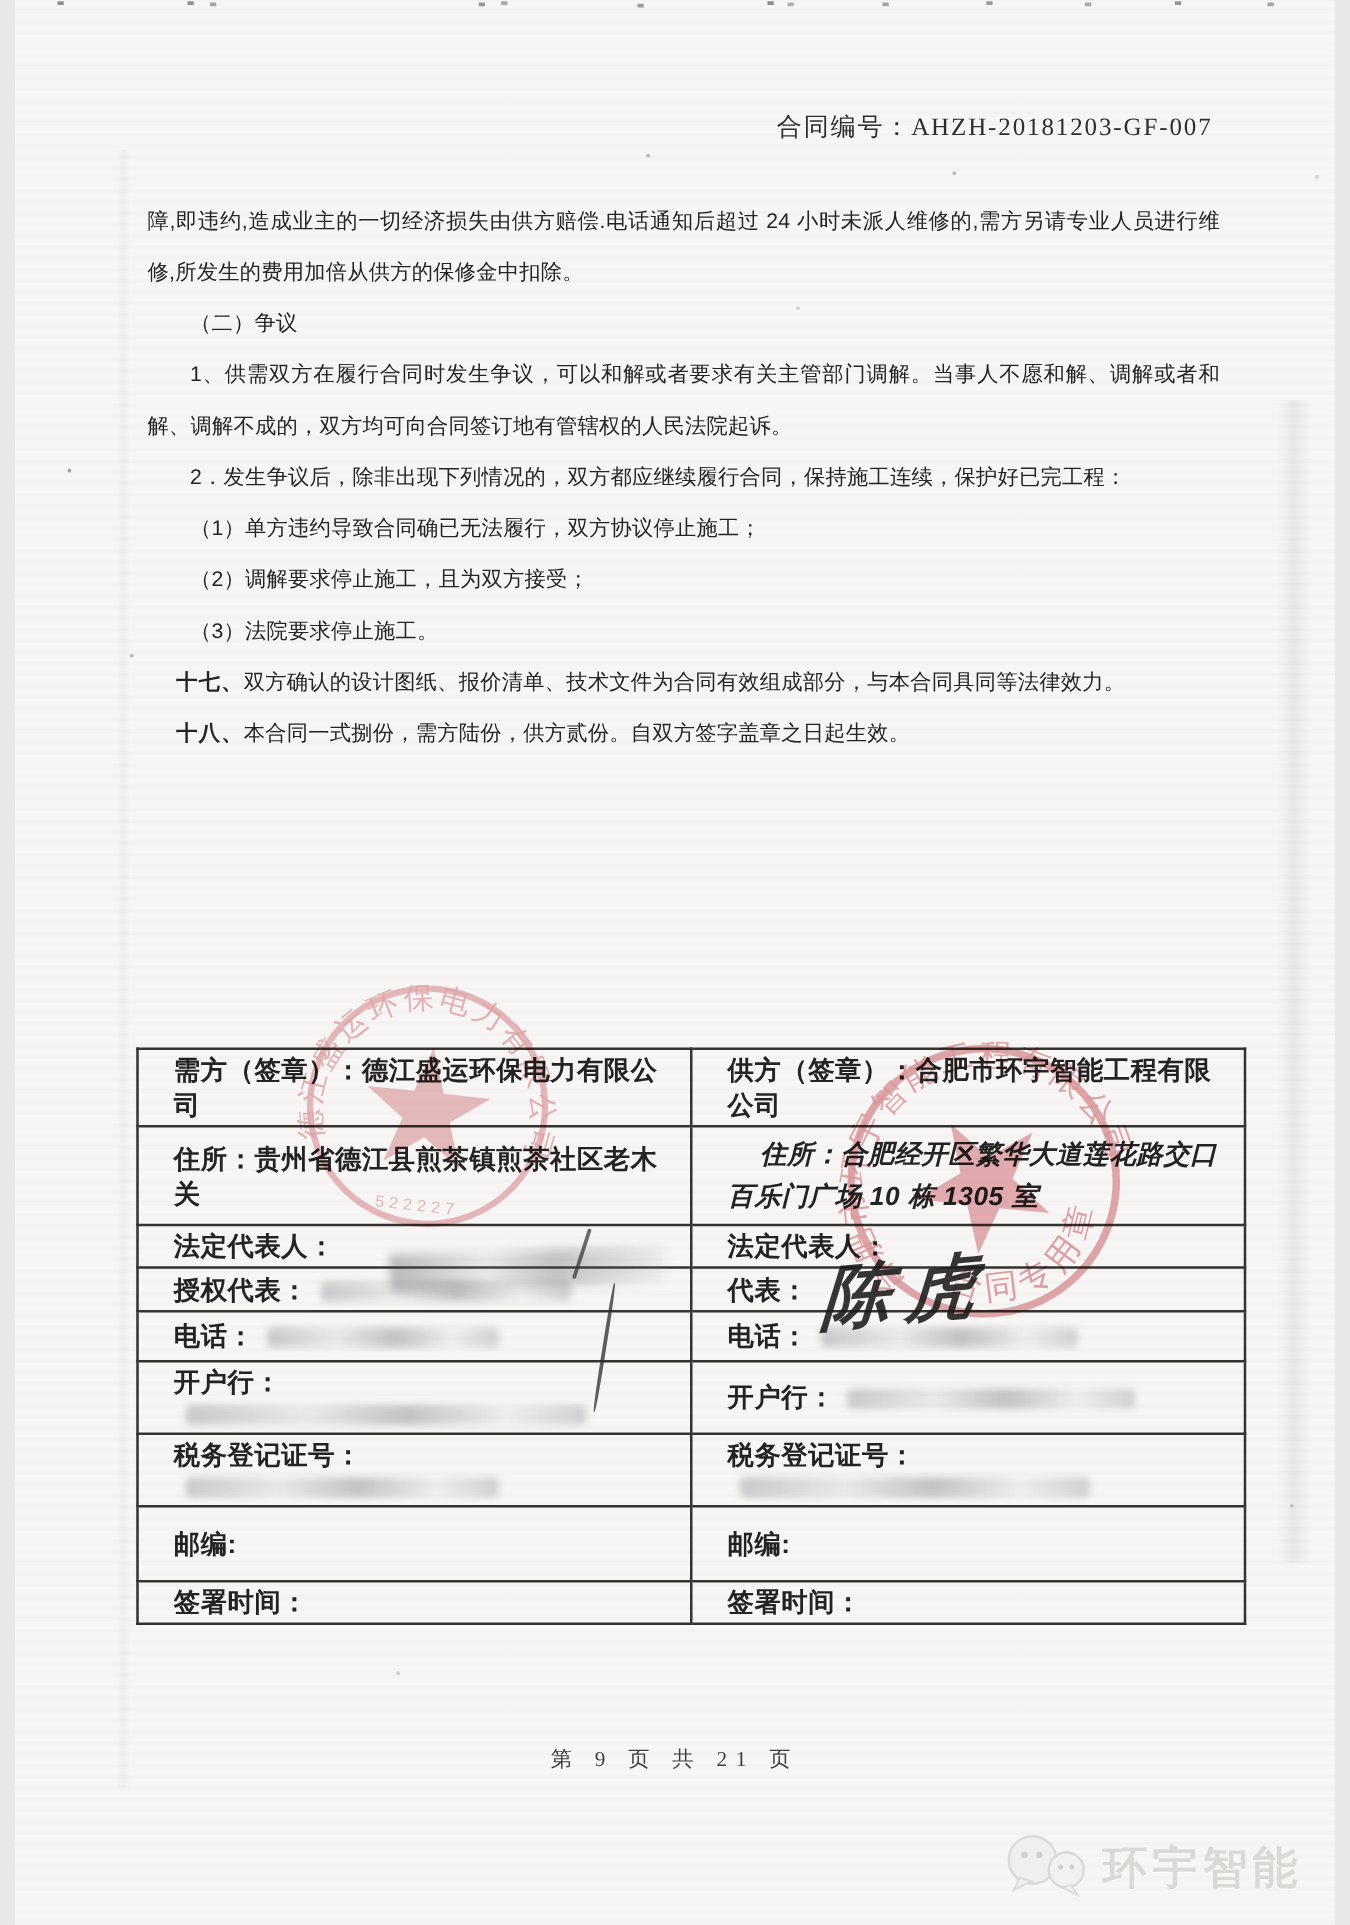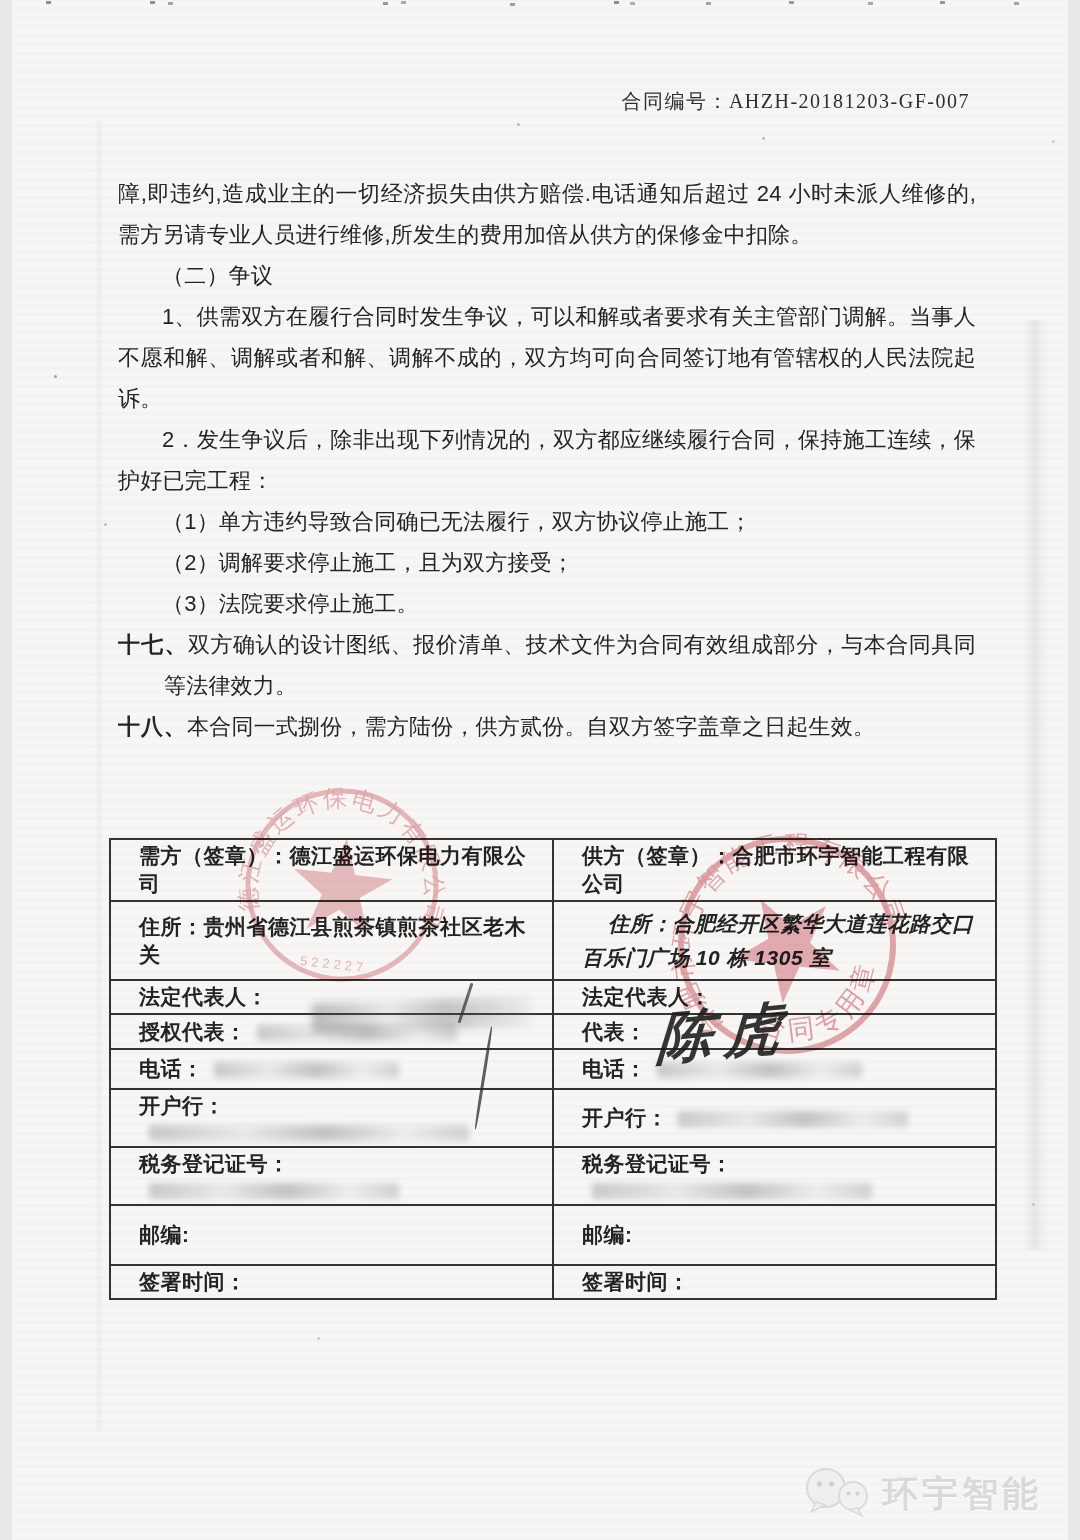--- a/index.html
+++ b/index.html
@@ -27,26 +27,26 @@
     115px 45px 0 0 rgba(120,120,120,.3),-883px 280px 0 0 rgba(80,80,85,.5),
     -833px 428px 0 0 rgba(95,95,95,.4),95px 1108px 0 0 rgba(110,110,110,.3),
     -620px 1242px 0 0 rgba(110,110,110,.3),-300px 150px 0 0 rgba(130,130,130,.3);}
 
   
   .contract-no{position:absolute;top:88px;left:0;right:98px;text-align:right;
     font-family:"Liberation Serif","DejaVu Serif",serif;font-size:20px;
     letter-spacing:1.5px;color:#2e2e2e;white-space:nowrap;}
 
   
-  .body-text{position:absolute;left:106px;top:173px;width:858px;
-    font-size:22px;line-height:41px;text-align:justify;letter-spacing:.2px;color:#242424;}
+  .body-text{position:absolute;left:106px;top:156px;width:858px;
+    font-size:17px;line-height:41px;text-align:justify;letter-spacing:.2px;color:#242424;}
   .body-text p{margin:0;}
   .body-text p.gap{margin-top:10px;}
   .body-text p.indent{text-indent:2em;}
-  .body-text p.hang{padding-left:46px;text-indent:-46px;}
+  .body-text p.hang{padding-left:46px;text-indent:-46px;margin-left:23px;}
   .lead{font-weight:bold;letter-spacing:1px;}
 
   
   .sign-table{position:absolute;left:97px;top:838px;width:888px;z-index:2;
     border-collapse:collapse;table-layout:fixed;}
   .sign-table td{border:2px solid #35332f;width:50%;padding:2px 10px 2px 28px;
     vertical-align:middle;font-size:21px;font-weight:600;letter-spacing:.5px;color:#232323;}
   .sign-table tr:nth-child(1){height:58px;}
   .sign-table tr:nth-child(2){height:79px;}
   .sign-table tr:nth-child(3){height:32px;}
@@ -183,20 +183,21 @@
     </defs>
     <text font-size="26" fill="#cf5f6a" letter-spacing="3" opacity=".85">
       <textPath href="#arcR" startOffset="50%" text-anchor="middle">合肥市环宇智能工程有限公司</textPath>
     </text>
     <polygon fill="#cf5f6a" opacity=".8" points="125,72 137.9,110.2 178.3,110.7 145.9,134.8 157.9,173.3 125,150 92.1,173.3 104.1,134.8 71.7,110.7 112.1,110.2"></polygon>
     <text font-size="27" fill="#cf5f6a" letter-spacing="5" opacity=".9">
       <textPath href="#arcRB" startOffset="50%" text-anchor="middle">合同专用章</textPath>
     </text>
   </svg>
 
+  <div class="page-footer">第 9 页 共 21 页</div>
 
   <div class="watermark">
     <svg width="72" height="56" viewBox="0 0 72 56">
       <circle cx="24" cy="22" r="19" fill="#f0efed" stroke="#dcdad6" stroke-width="2"></circle>
       <path d="M 14,36 L 9,46 L 23,39 Z" fill="#f0efed" stroke="#dcdad6" stroke-width="1.5"></path>
       <circle cx="17.5" cy="18" r="2.6" fill="#d2d0cc"></circle>
       <circle cx="29.5" cy="18" r="2.6" fill="#d2d0cc"></circle>
       <circle cx="51" cy="30" r="14" fill="#f2f1ef" stroke="#dcdad6" stroke-width="2"></circle>
       <path d="M 55,42 L 60,50 L 48,44 Z" fill="#f2f1ef" stroke="#dcdad6" stroke-width="1.5"></path>
       <circle cx="46.5" cy="27.5" r="2" fill="#d2d0cc"></circle>

